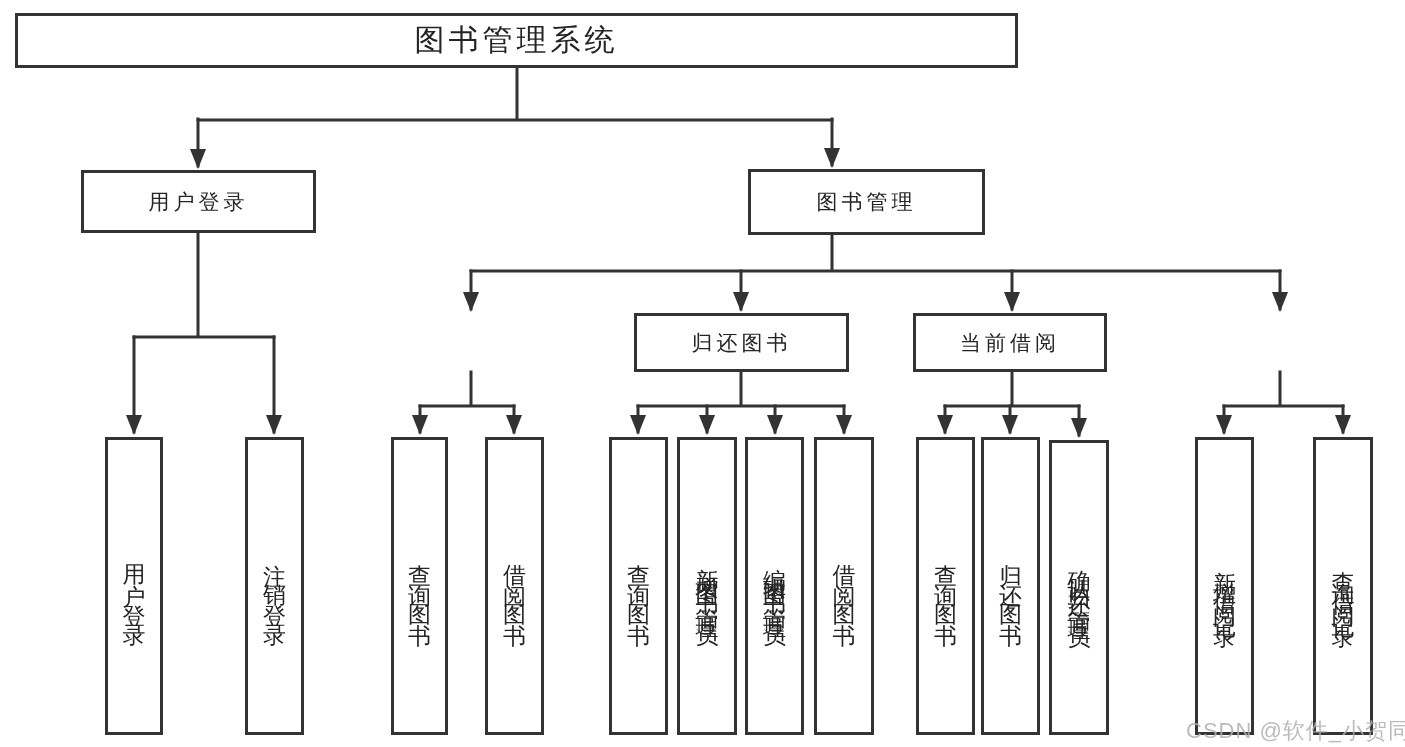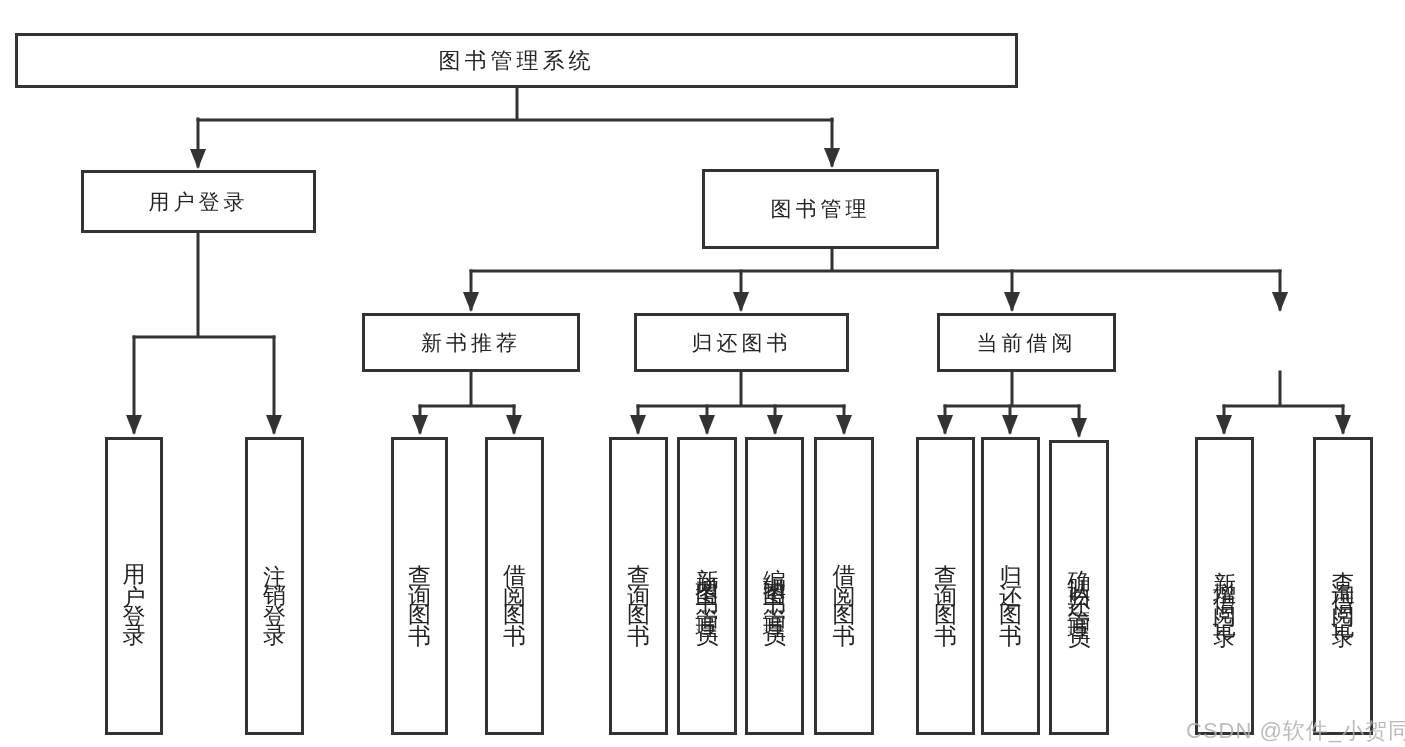--- a/index.html
+++ b/index.html
@@ -6,21 +6,21 @@
   .canvas{
     position:relative;width:1405px;height:747px;background:#ffffff;
     font-family:"Liberation Sans","DejaVu Sans",sans-serif;overflow:hidden;
   }
   svg.connectors{position:absolute;left:0;top:0;width:1405px;height:747px;z-index:1;}
   .box{
     position:absolute;background:#ffffff;border:3px solid #333333;box-sizing:border-box;
     display:flex;align-items:center;justify-content:center;color:#242424;z-index:2;
   }
   .hbox{font-size:21px;letter-spacing:4px;white-space:nowrap;}
-  .root{font-size:22px;margin-top:20px;}
+  .root{font-size:30px;}
   .vtext{
     writing-mode:vertical-rl;text-orientation:mixed;
     font-size:23px;line-height:1;white-space:nowrap;
   }
   .vt4{letter-spacing:20px;}
   .vt6{letter-spacing:11px;}
   .vt9{letter-spacing:8px;}
   .watermark{
     position:absolute;left:1186px;top:716px;z-index:3;
     font-size:22px;color:#b0b0b0;opacity:.85;letter-spacing:1px;white-space:nowrap;
@@ -74,31 +74,28 @@
     </g>
   </svg>
 
   <div class="box hbox root" style="left:15px;top:13px;width:1003px;height:55px">
     <span>图书管理系统</span>
   </div>
 
   <div class="box hbox" style="left:81px;top:170px;width:235px;height:63px">
     <span>用户登录</span>
   </div>
-  <div class="box hbox" style="left:702px;top:169px;width:237px;height:80px">
+  <div class="box hbox" style="left:748px;top:169px;width:237px;height:66px">
     <span>图书管理</span>
   </div>
 
-  <div class="box hbox" style="left:362px;top:313px;width:218px;height:59px">
-    <span>新书推荐</span>
-  </div>
   <div class="box hbox" style="left:634px;top:313px;width:215px;height:59px">
     <span>归还图书</span>
   </div>
-  <div class="box hbox" style="left:937px;top:313px;width:179px;height:59px">
+  <div class="box hbox" style="left:913px;top:313px;width:194px;height:59px">
     <span>当前借阅</span>
   </div>
 
   <div class="box" style="left:105px;top:437px;width:58px;height:298px">
     <span class="vtext vt4">用户登录</span>
   </div>
   <div class="box" style="left:245px;top:437px;width:59px;height:298px">
     <span class="vtext vt4">注销登录</span>
   </div>
 

